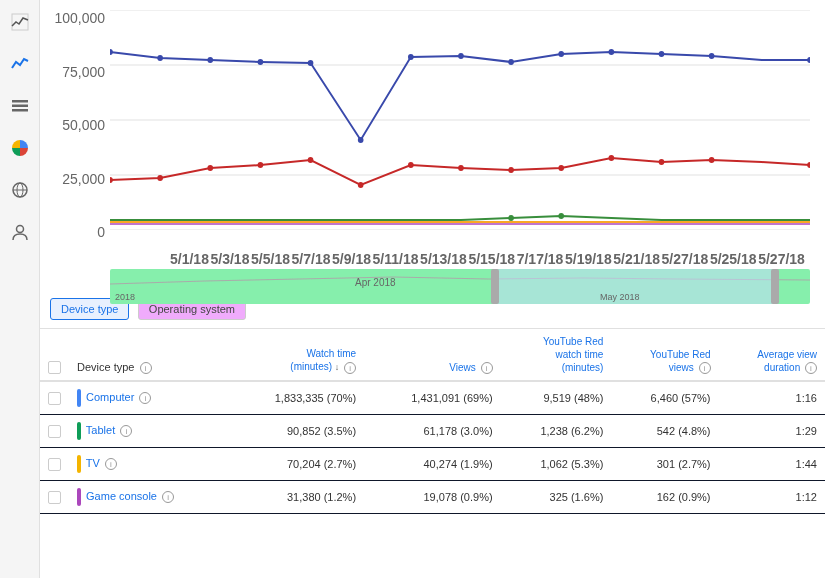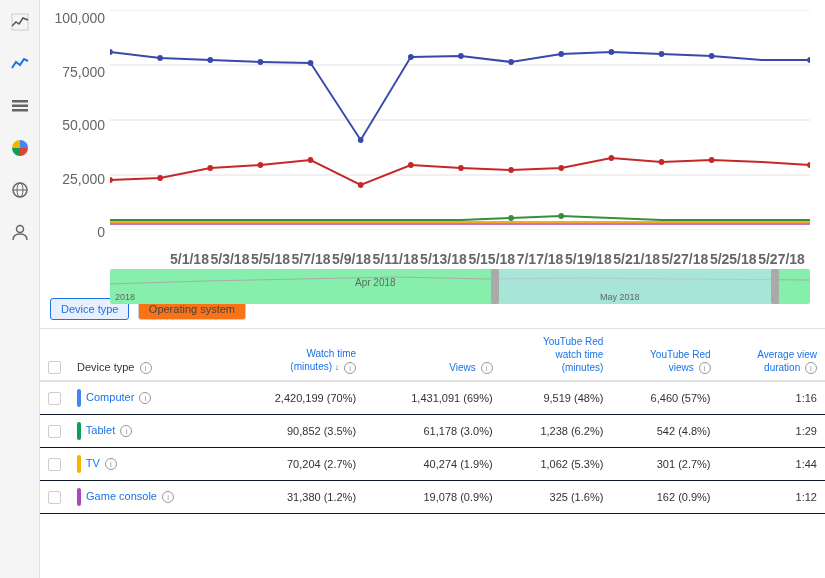--- a/index.html
+++ b/index.html
@@ -84,21 +84,21 @@
       padding: 8px 10px;
       border-bottom: 1px solid #e0e0e0;
     }
     .tab-btn {
       display: inline-block;
       padding: 4px 10px;
       border: 1px solid #ccc;
       border-radius: 3px;
       font-size: 11px;
       cursor: pointer;
-      background: #f97316;
+      background: #f0abfc;
       color: #444;
       margin-right: 5px;
     }
     .tab-btn.active {
       background: #e8f0fe;
       border-color: #1a73e8;
       color: #1a73e8;
     }
 
     
@@ -365,21 +365,21 @@
       <tbody id="table-body">
       <tr>
       <td>
         <span class="checkbox"></span>
       </td>
       <td>
         <span class="device-color-bar" style="background:#4285f4;"></span>
         <span style="color:#1a73e8; cursor:pointer;">Computer</span>
         <span class="info-icon">i</span>
       </td>
-      <td>2,420,199 (70%)</td>
+      <td>1,833,335 (70%)</td>
       <td>1,431,091 (69%)</td>
       <td>9,519 (48%)</td>
       <td>6,460 (57%)</td>
       <td>1:16</td>
     </tr>
           <tr>
       <td>
         <span class="checkbox"></span>
       </td>
       <td>

